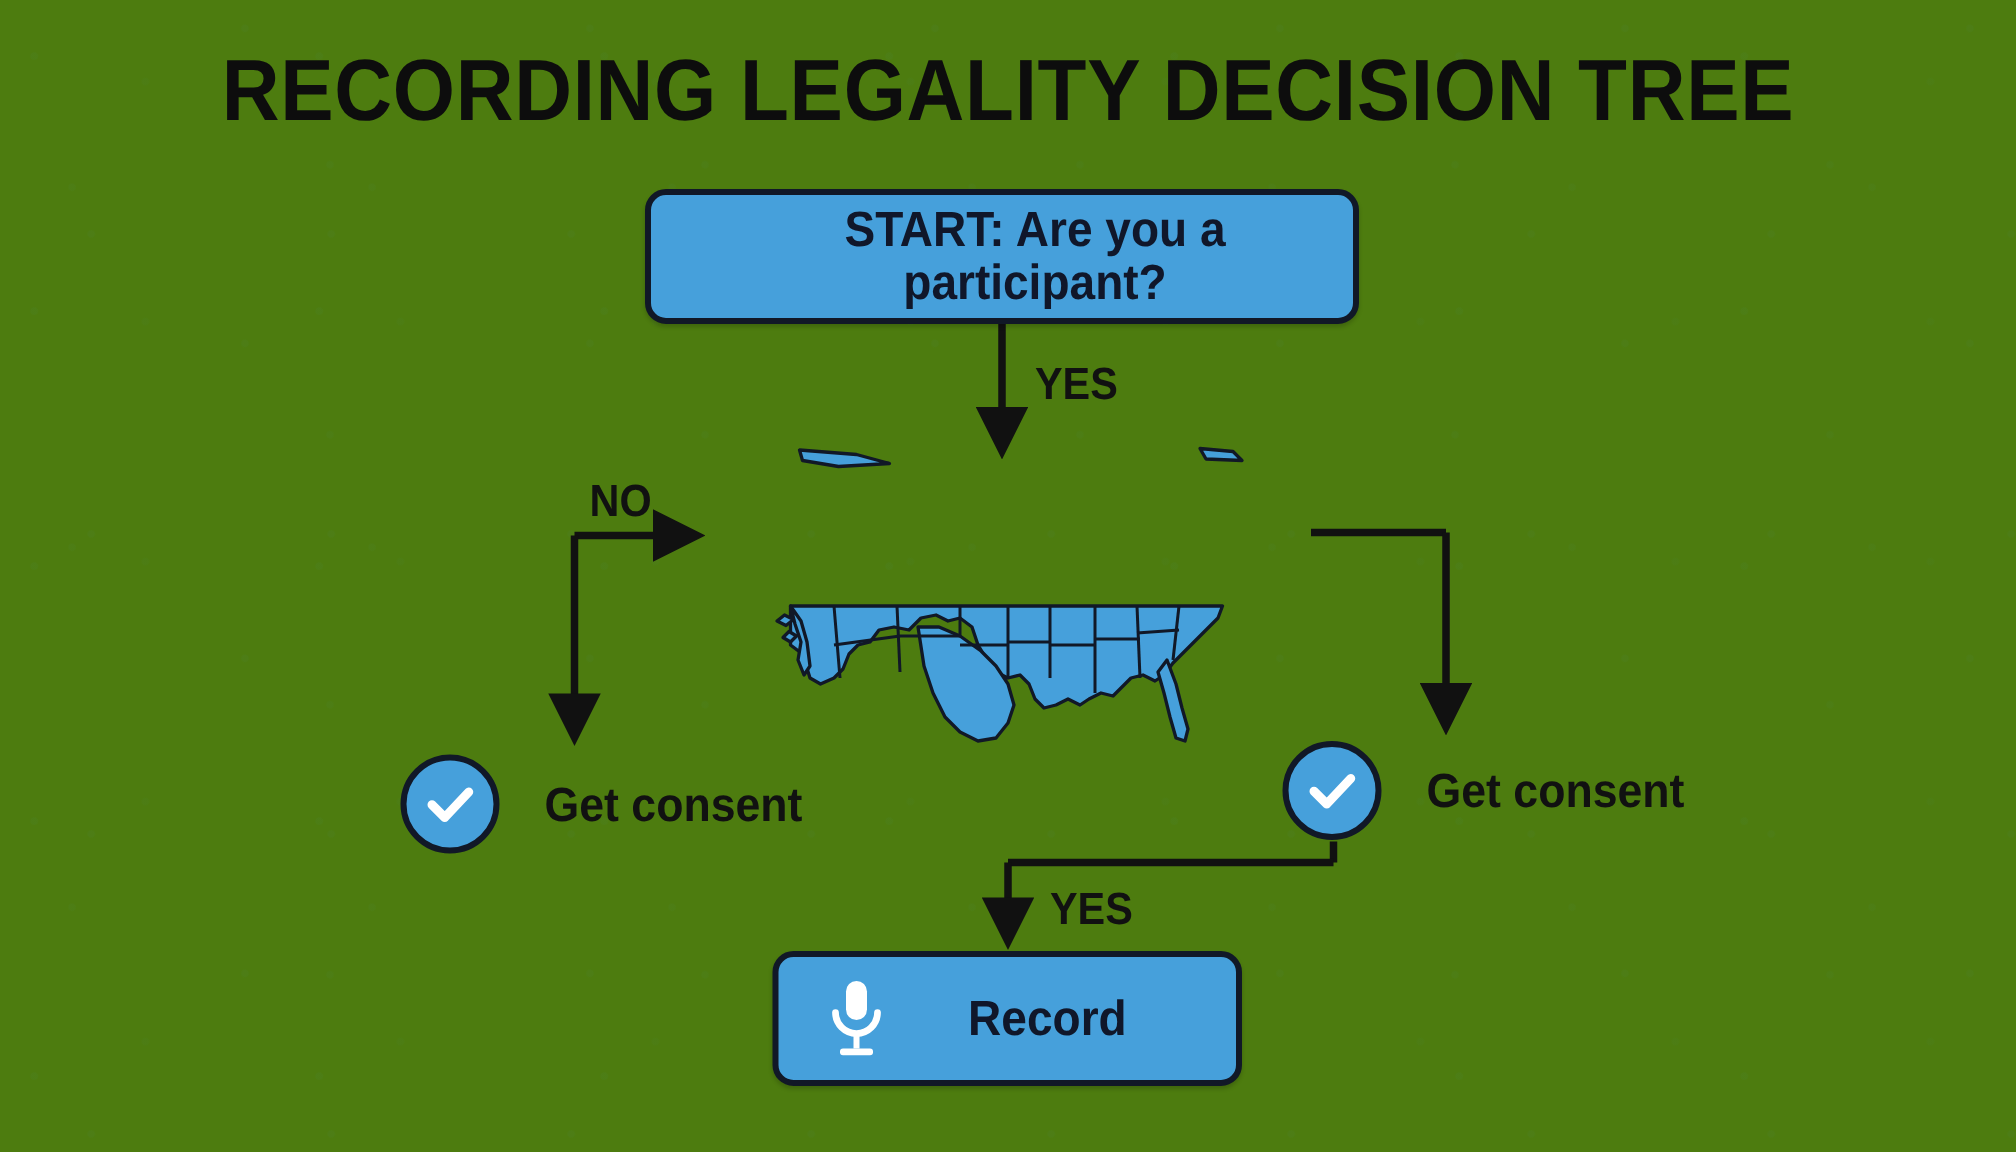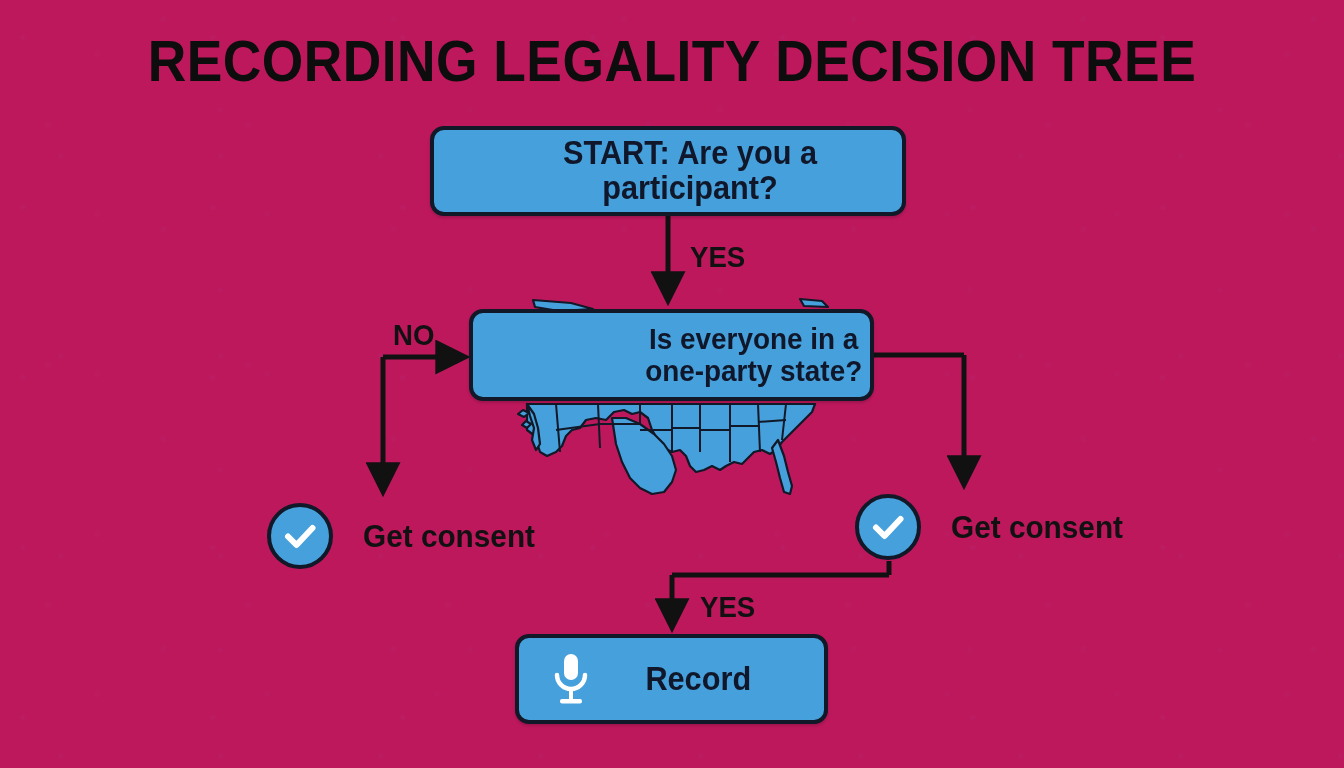--- a/index.html
+++ b/index.html
@@ -5,21 +5,21 @@
 <style>
   html, body {
     margin: 0;
     padding: 0;
     background: #ffffff;
   }
   #stage {
     position: relative;
     width: 1344px;
     height: 768px;
-    background: #be185d;
+    background: #4d7c0f;
     overflow: hidden;
     font-family: "Liberation Sans", "DejaVu Sans", sans-serif;
   }
   
   #stage::before {
     content: "";
     position: absolute;
     inset: 0;
     pointer-events: none;
     background-image:
@@ -235,26 +235,20 @@
       <path d="M889 561 L889 575"></path>
       <path d="M889 575 L672 575"></path>
       <path d="M672 575 L672 626" marker-end="url(#arrow)"></path>
     </g>
   </svg>
 
   <div class="node-box" id="box-start">
     <span class="txt">START: Are you a participant?</span>
   </div>
 
-  <div class="node-box" id="box-oneparty">
-    <span class="txt">
-      <span>Is everyone in a</span><br>
-      <span>one-party state?</span>
-    </span>
-  </div>
 
   <div class="edge-label" id="lbl-yes-top">YES</div>
 
   <div class="edge-label" id="lbl-no">NO</div>
 
   <div class="edge-label" id="lbl-yes-bot">YES</div>
 
   <div class="consent" id="consent-left">
     <span class="check-circle">
       <svg viewBox="0 0 40 40" aria-hidden="true">

